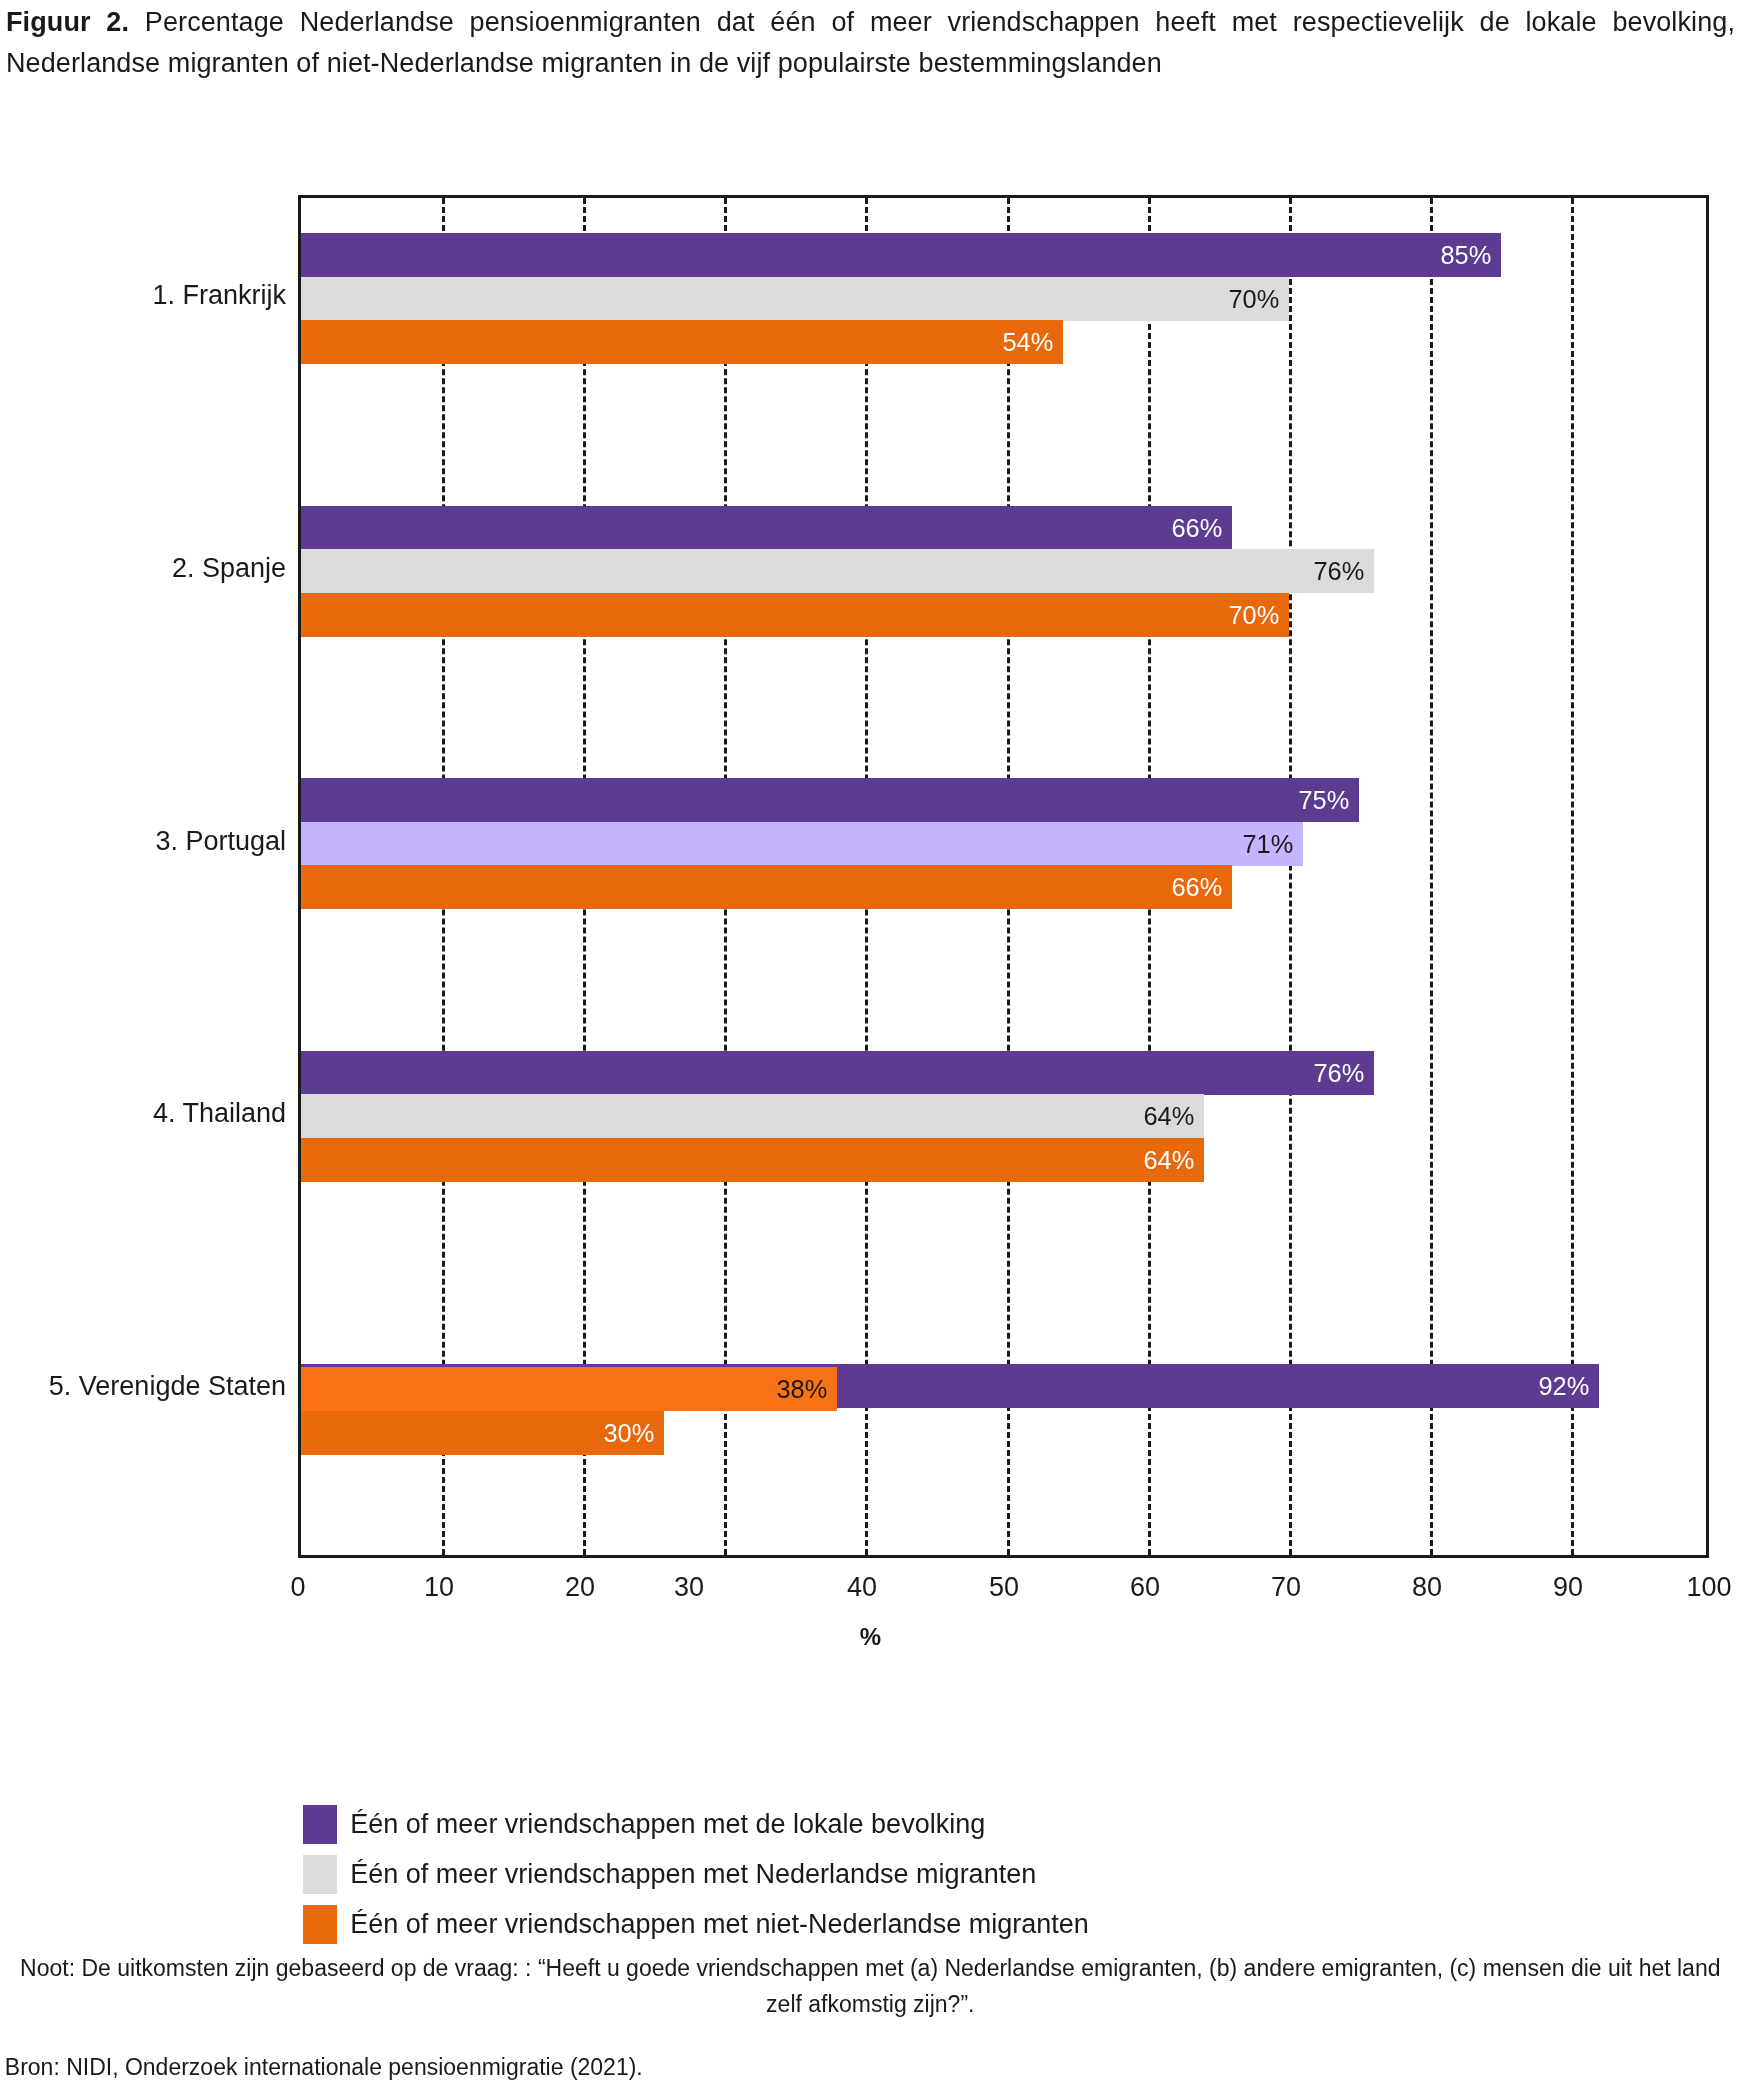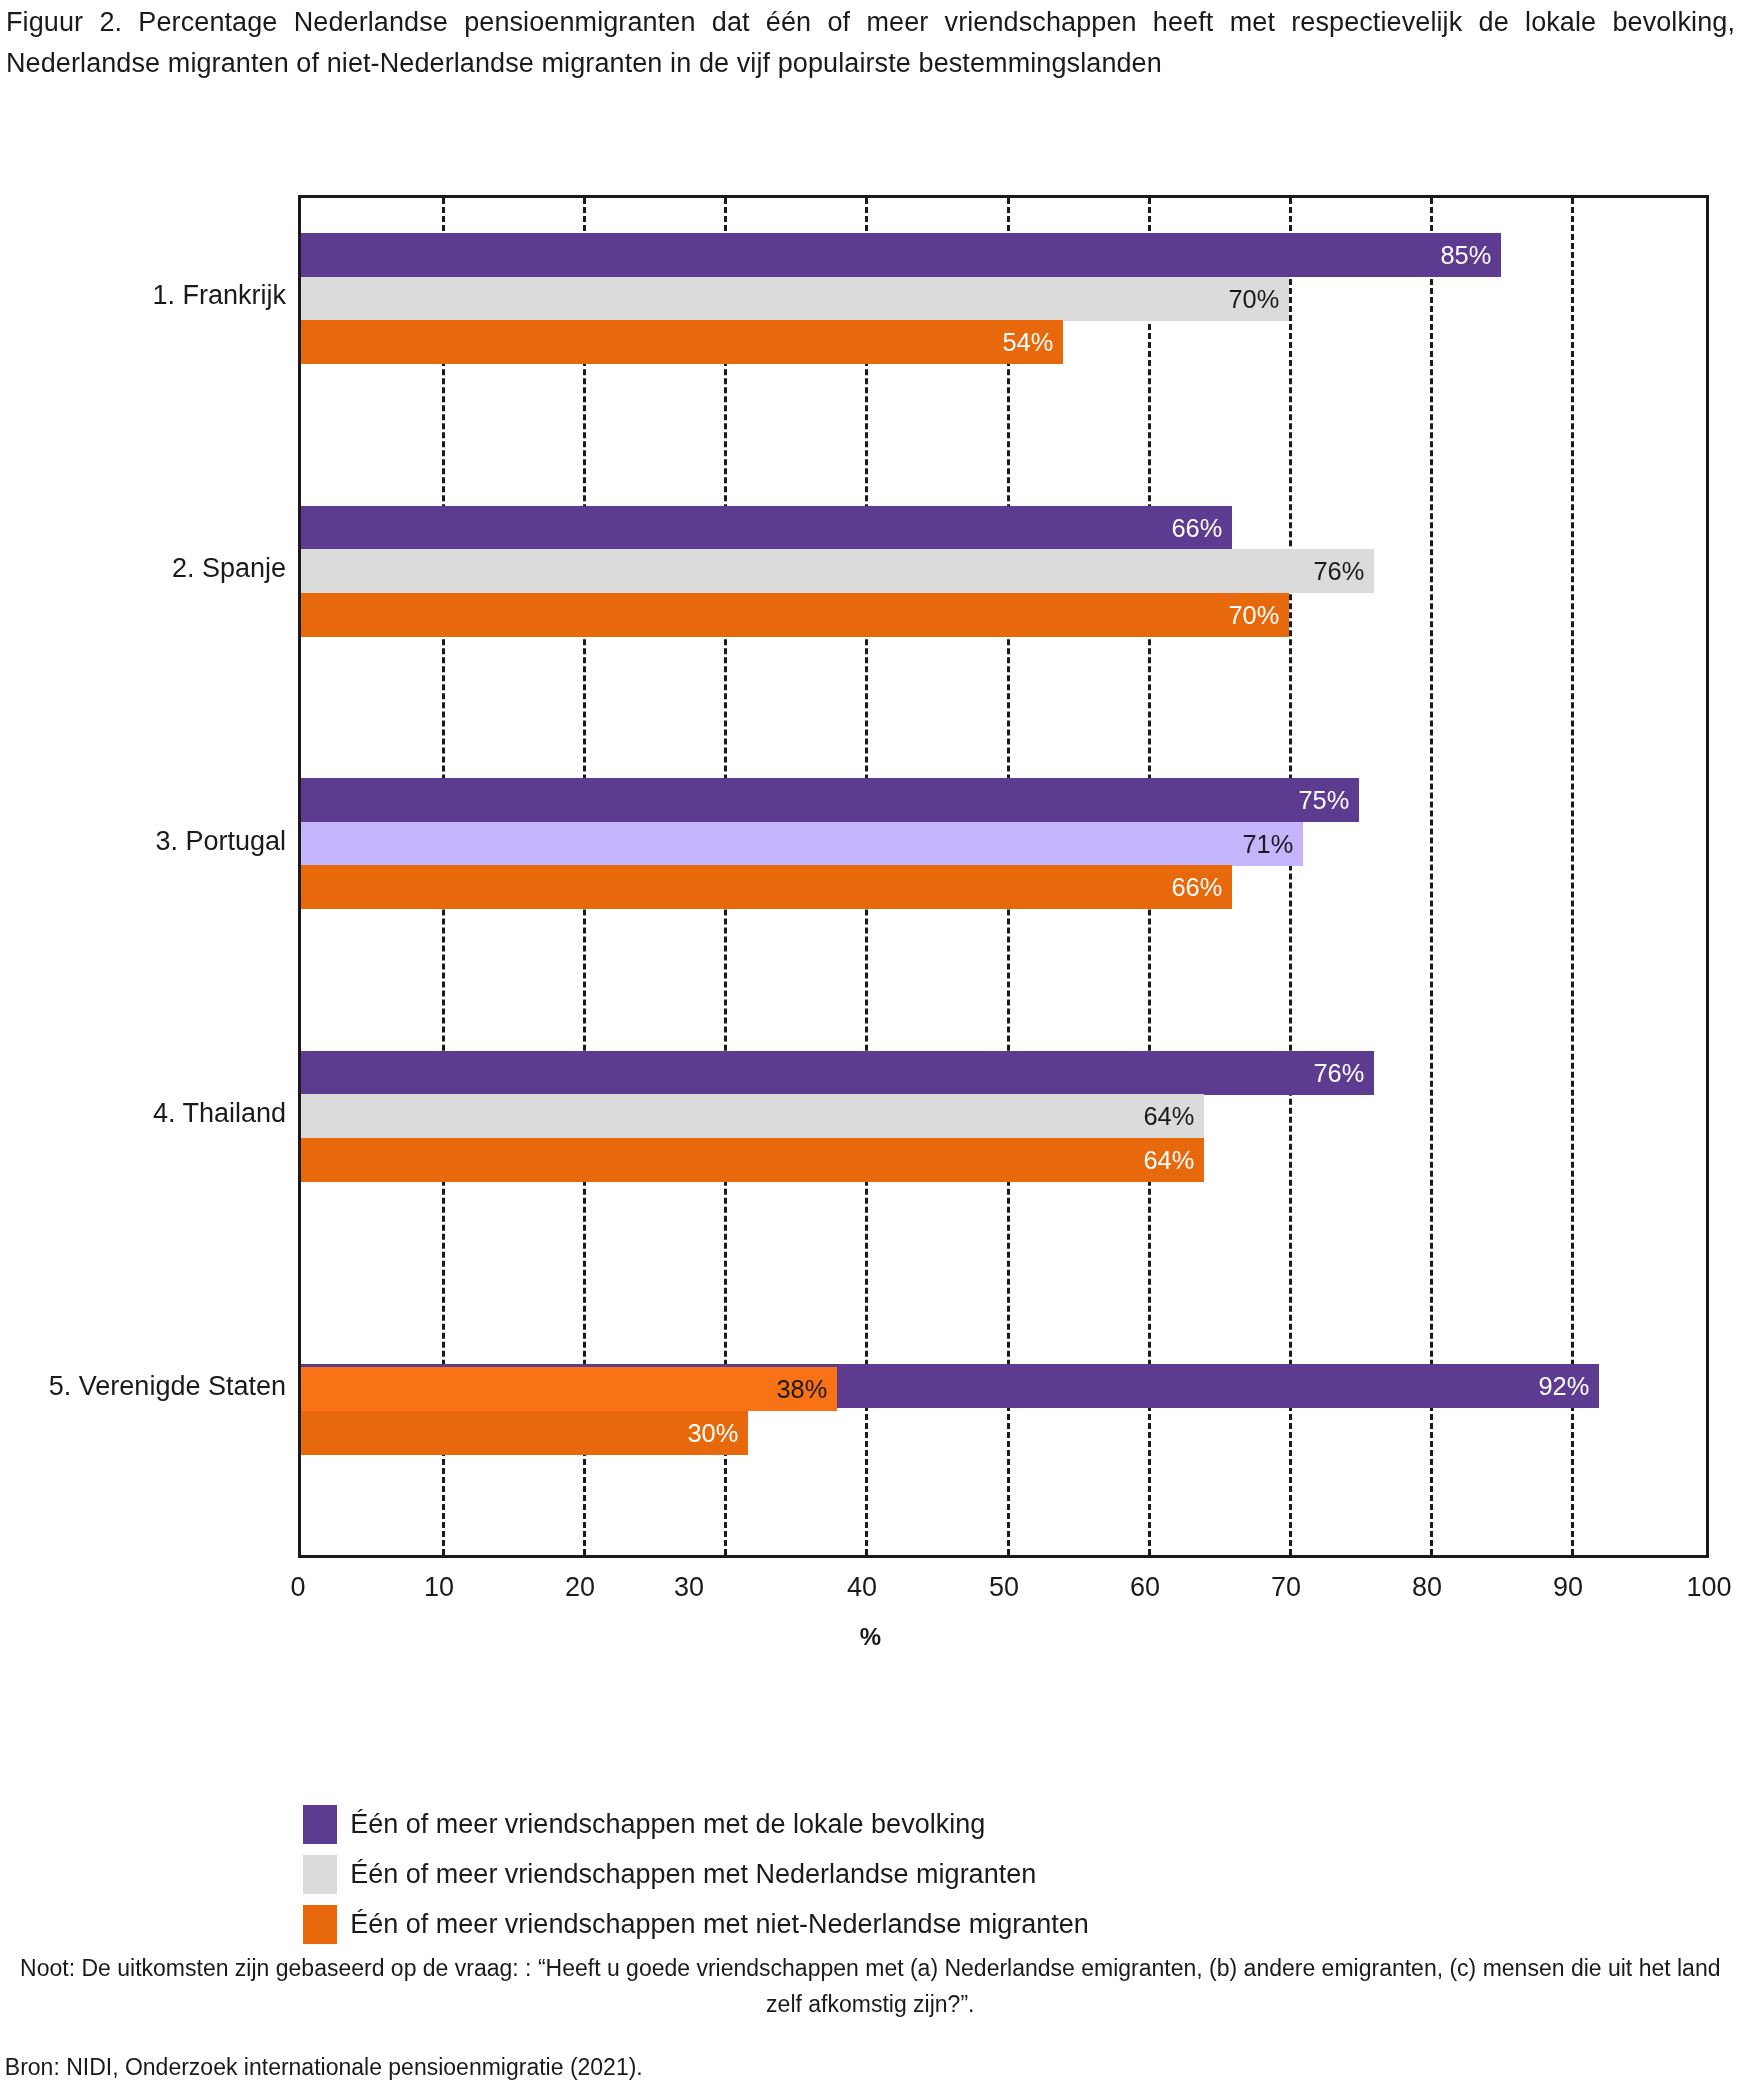--- a/index.html
+++ b/index.html
@@ -4,21 +4,21 @@
 <style>
   html,body{margin:0;padding:0;background:#ffffff;}
   body{width:1741px;height:2097px;position:relative;
        font-family:"Liberation Sans","DejaVu Sans",sans-serif;
        color:#1a1a1a;-webkit-font-smoothing:antialiased;}
 
   
   #title-block{position:absolute;left:6px;top:2.4px;width:1729px;
        font-size:27px;line-height:1.50;text-align:justify;
        text-justify:inter-word;letter-spacing:0.1px;}
-  #title-block .fig-num{font-weight:normal;margin-top:29px;}
+  #title-block .fig-num{font-weight:bold;margin-top:29px;}
   #title-block .fig-rest{font-weight:400;}
 
   
   #chart{position:absolute;left:0;top:188px;width:1741px;height:1387px;}
 
   
   #plot{position:absolute;left:298px;top:7.3px;width:1411px;height:1363px;
         border:3px solid #1a1a1a;box-sizing:border-box;background:#fff;}
 
   .gridline{position:absolute;top:0;bottom:0;width:0;
@@ -108,21 +108,21 @@
         </div>
         <div class="bar" style="top: 940px; width: 903px; background: rgb(232, 105, 11);">
           <span class="vlabel" style="color: rgb(255, 255, 255);">64%</span>
         </div>
         <div class="bar" style="top: 1166px; width: 1298px; background: rgb(92, 59, 145);">
           <span class="vlabel" style="color: rgb(255, 255, 255);">92%</span>
         </div>
         <div class="bar" style="top: 1169px; width: 536px; background: #f97316;">
           <span class="vlabel" style="color: rgb(26, 26, 26);">38%</span>
         </div>
-        <div class="bar" style="top: 1213px; width: 447px; background: rgb(232, 105, 11);">
+        <div class="bar" style="top: 1213px; width: 363px; background: rgb(232, 105, 11);">
           <span class="vlabel" style="color: rgb(255, 255, 255);">30%</span>
         </div>
       </div>
   </div>
 
   <div id="catlabels">
       <div class="cat-label" style="top: 94px;">1. Frankrijk</div>
       <div class="cat-label" style="top: 367px;">2.  Spanje</div>
       <div class="cat-label" style="top: 640px;">3. Portugal</div>
       <div class="cat-label" style="top: 912px;">4. Thailand</div>

